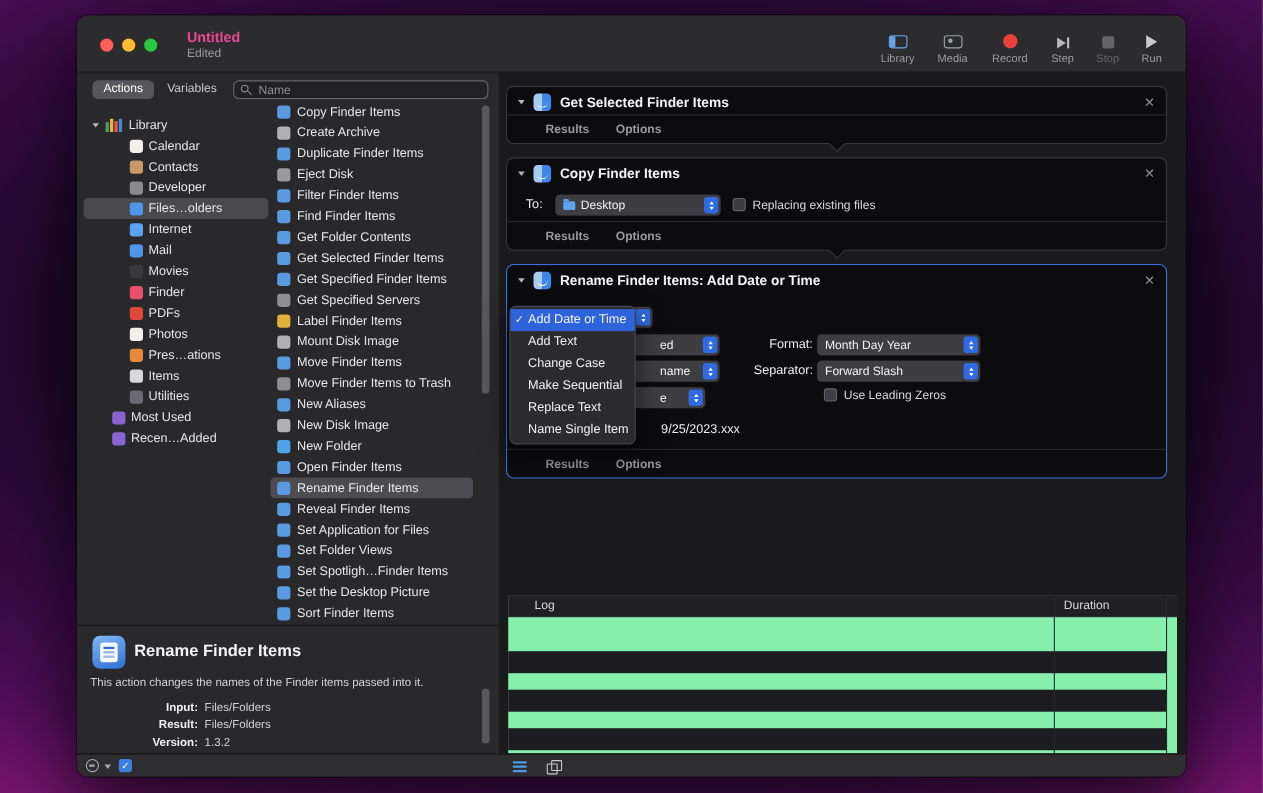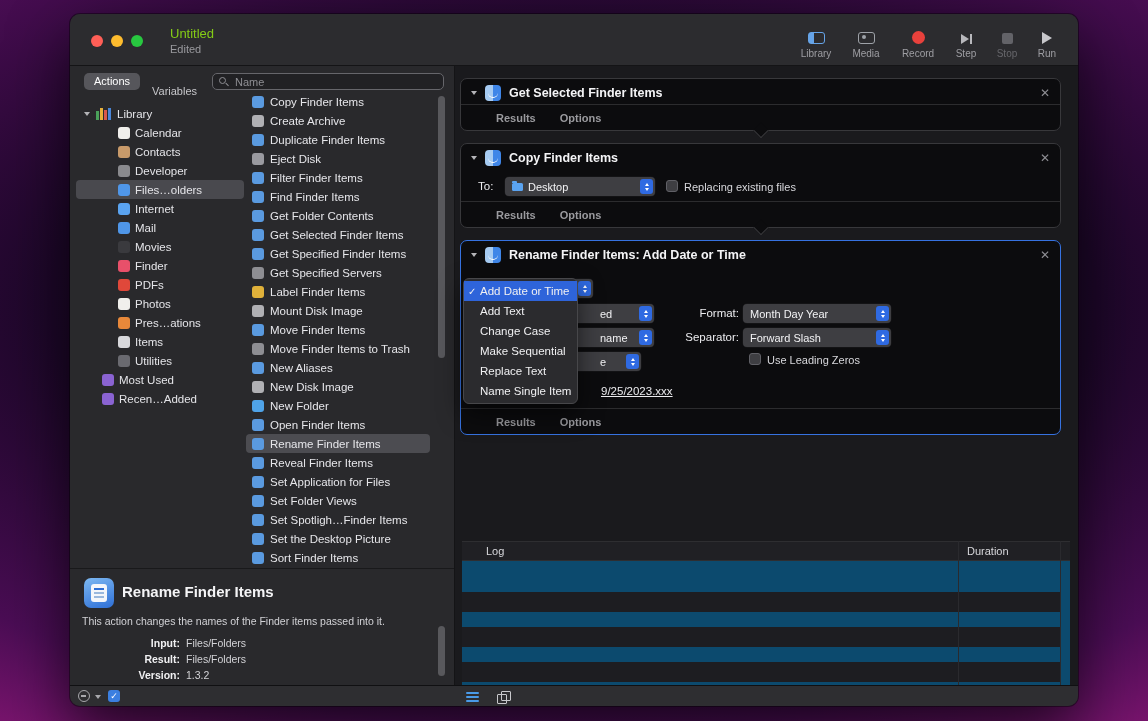--- a/index.html
+++ b/index.html
@@ -10,41 +10,41 @@
   }
   .window {
     position:absolute; left:70px; top:14px; width:1008px; height:692px;
     background:#232326; border-radius:10px; overflow:hidden;
     box-shadow:0 25px 60px rgba(0,0,0,.65), 0 0 0 1px rgba(0,0,0,.4);
   }
   
   .titlebar { position:absolute; left:0; top:0; right:0; height:52px; background:#2c2c2f; border-bottom:1px solid #141416; }
   .dot { position:absolute; top:21px; width:12px; height:12px; border-radius:50%; }
   .dot.r { left:21px; background:#ff5f57; } .dot.y { left:41px; background:#febc2e; } .dot.g { left:61px; background:#28c840; }
-  .win-title { position:absolute; left:100px; top:12px; font-size:13px; font-weight:normal; color:#84cc16; }
+  .win-title { position:absolute; left:100px; top:12px; font-size:13px; font-weight:bold; color:#ec4899; }
   .win-sub   { position:absolute; left:100px; top:29px; font-size:11px; color:#9a9a9f; }
   .tb-items { position:absolute; right:14px; top:7px; display:flex; gap:6px; }
   .tb-item { display:flex; flex-direction:column; align-items:center; justify-content:flex-end; gap:4px; height:38px; }
   .tb-item .lbl { font-size:10px; color:#9e9ea3; }
   .tb-item.dim .lbl { color:#66666b; }
   .w44{width:44px}.w48{width:48px}.w36{width:36px}.w34{width:34px}
   .ic-library { width:17px; height:12px; border:1.5px solid #66a4e8; border-radius:3px; position:relative; }
   .ic-library::before { content:""; position:absolute; left:0; top:0; bottom:0; width:5px; background:#66a4e8; }
   .ic-media { width:17px; height:12px; border:1.5px solid #9ea2a8; border-radius:3px; position:relative; }
   .ic-media::before { content:""; position:absolute; left:3px; top:2px; width:4px; height:4px; border-radius:50%; background:#9ea2a8; }
   .ic-record { width:13px; height:13px; border-radius:50%; background:#e8413c; }
   .ic-step { display:flex; align-items:center; gap:1px; }
   .ic-step .t { width:0; height:0; border-top:5px solid transparent; border-bottom:5px solid transparent; border-left:8px solid #b8b8bc; }
   .ic-step .b { width:2px; height:10px; background:#b8b8bc; }
   .ic-stop { width:11px; height:11px; border-radius:2px; background:#636368; }
   .ic-run { width:0; height:0; border-top:6px solid transparent; border-bottom:6px solid transparent; border-left:10px solid #c8c8cc; }
   
   .left-panel { position:absolute; left:0; top:52px; width:385px; bottom:21px; background:#29292c; border-right:1px solid #141416; }
   .pill { position:absolute; left:14px; top:7px; height:17px; padding:0 10px; border-radius:5px; background:#56565b; color:#fff; font-size:11px; line-height:17px; }
-  .variables { position:absolute; left:82px; top:19px; font-size:11px; color:#c6c6ca; }
+  .variables { position:absolute; left:82px; top:9px; font-size:11px; color:#c6c6ca; }
   .search { position:absolute; left:142px; top:7px; width:232px; height:17px; background:#212124; border:1px solid #66666b; border-radius:5px; color:#e8e8ea; font-size:11px; padding:0 6px 0 22px; outline:none; font-family:"Liberation Sans",sans-serif; }
   .search::placeholder { color:#8e8e93; }
   .mag { position:absolute; left:149px; top:11px; width:7px; height:7px; border:1.4px solid #8e8e93; border-radius:50%; }
   .mag::after { content:""; position:absolute; left:5px; top:6px; width:4px; height:1.4px; background:#8e8e93; transform:rotate(45deg); }
   .tree { position:absolute; left:6px; top:38px; width:168px; }
   .tree-root, .tree-row, .group-row { height:19px; display:flex; align-items:center; font-size:11.5px; color:#e4e4e8; white-space:nowrap; }
   .tree-root { padding-left:8px; gap:6px; }
   .tree-row { padding-left:42px; gap:5px; }
   .group-row { padding-left:26px; gap:5px; }
   .tree-row.selected { background:#49494e; border-radius:4px; }
@@ -99,21 +99,21 @@
   .cbx { position:absolute; width:12px; height:12px; border-radius:3px; background:#3e3e42; border:1px solid #606066; }
   .flabel { position:absolute; font-size:11.5px; color:#ececef; white-space:nowrap; }
   .slabel { position:absolute; font-size:11px; color:#d8d8dc; white-space:nowrap; }
   .dd .pl40 { padding-left:40px; }
   
   .menu { position:absolute; left:8px; top:212px; width:115px; background:#2b2b2e; border:1px solid #47474a; border-radius:6px; padding:2px 0; box-shadow:0 10px 24px rgba(0,0,0,.55); z-index:40; }
   .menu-item { height:20px; display:flex; align-items:center; padding:0 6px 0 4px; font-size:11.5px; color:#f0f0f2; white-space:nowrap; }
   .menu-item.selected { background:#2e64da; }
   .menu-check { width:12px; font-size:10px; flex:none; }
   
-  .log { position:absolute; left:7px; top:475px; width:608px; height:144px; background:#0c4a6e; }
+  .log { position:absolute; left:7px; top:475px; width:608px; height:144px; background:#86efac; }
   .log-head { position:absolute; left:0; right:0; top:0; height:20px; background:#202024; border-top:1px solid #2e2e31; border-bottom:1px solid #2e2e31; font-size:11px; color:#d8d8dc; }
   .log-head .lg { position:absolute; left:24px; top:3px; }
   .log-head .du { position:absolute; left:505px; top:3px; }
   .stripe { position:absolute; left:0; width:598px; height:20px; background:#1d1d21; }
   .s1{top:51px}.s2{top:86px}.s3{top:121px}
   .vline { position:absolute; top:0; bottom:0; width:1px; background:#2a2a2e; }
   .v1{left:496px}.v2{left:598px}
 </style>
 </head>
 <body>
@@ -501,21 +501,21 @@
       <div class="dd" style="left:92px;top:111px;width:88px;">
         <span class="pl40">e</span>
         <span class="dd-stepper">
             <i class="st-up"></i>
             <i class="st-dn"></i>
           </span>
       </div>
       <span class="cbx" style="left:288px;top:112px;"></span>
       <span class="slabel" style="left:306px;top:113px;">Use Leading Zeros</span>
 
-      <span class="flabel" style="left:140px;top:144px;text-decoration:underline;">9/25/2023.xxx</span>
+      <span class="flabel" style="left:140px;top:144px;">9/25/2023.xxx</span>
 
       <div class="card-foot">
         <span>Results</span>
         <span>Options</span>
       </div>
     </div>
 
     <div class="menu">
 
         <div class="menu-item selected">

